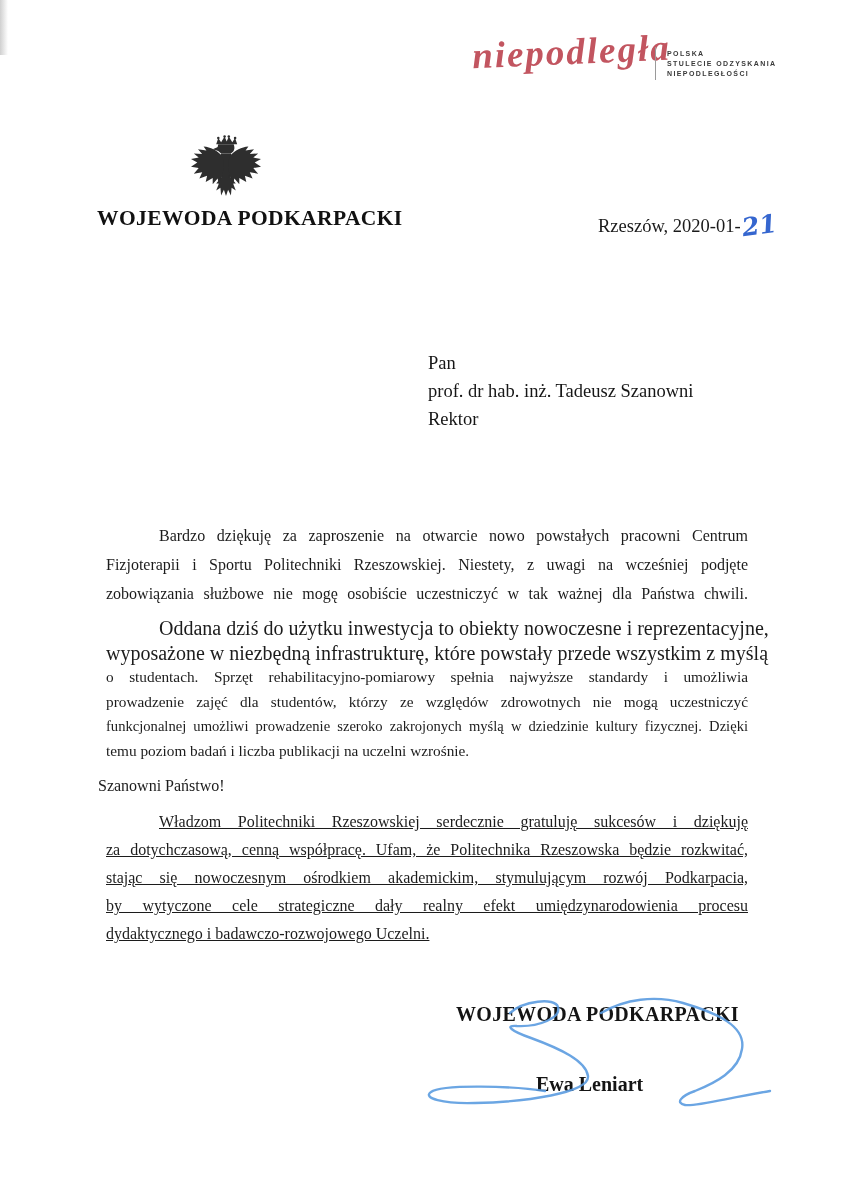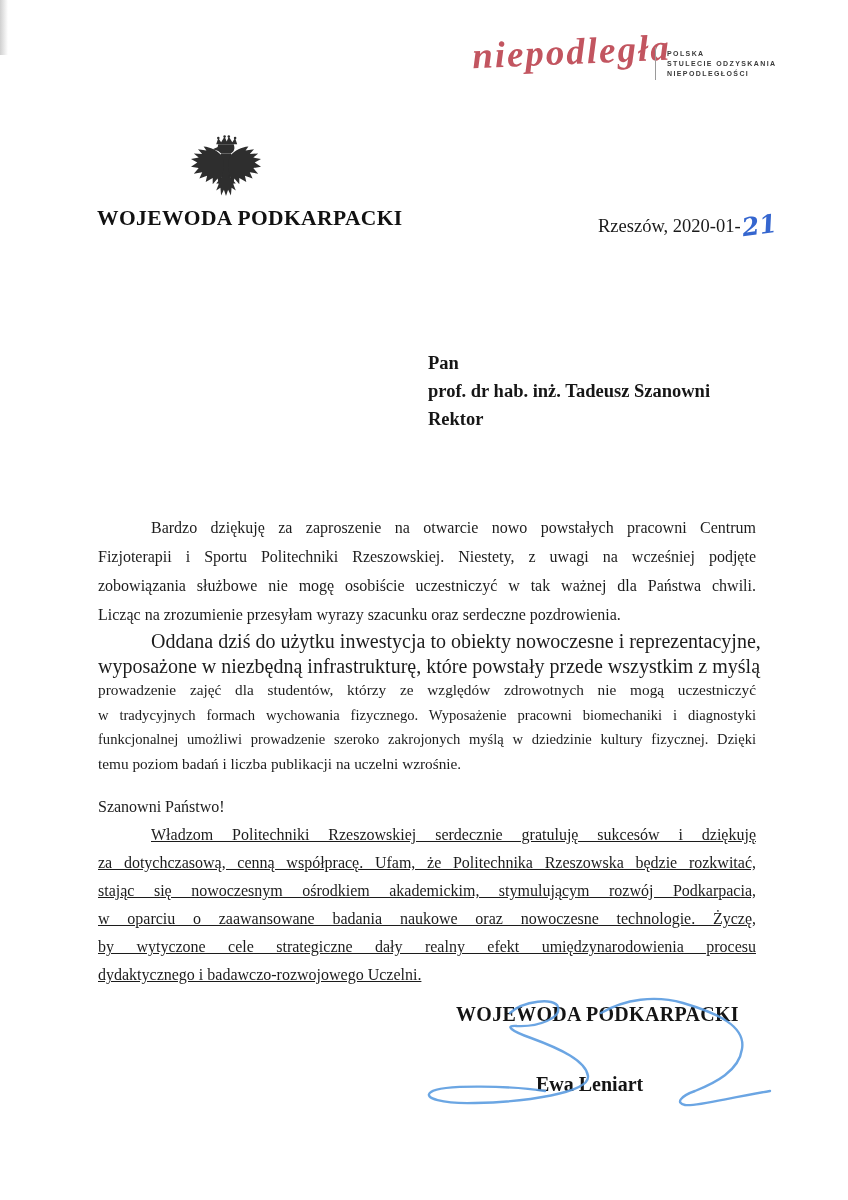--- a/index.html
+++ b/index.html
@@ -24,34 +24,34 @@
   
   .emblem{left:184px;top:134px;width:84px;height:78px;}
 
   
   .sender{left:97px;top:206px;font-size:21.5px;font-weight:bold;letter-spacing:.4px;color:#111;}
   .dateline{left:598px;top:209px;font-size:18.5px;white-space:nowrap;}
   .hand-date{display:inline-block;font-size:25px;font-weight:bold;font-style:italic;
     font-family:"DejaVu Serif",serif;transform:rotate(-8deg);position:relative;top:2px;left:1px;}
 
   
-  .addressee{left:428px;top:349px;font-size:18.5px;font-weight:bold;line-height:28px;color:#161616;}
+  .addressee{left:428px;top:349px;font-size:18.5px;font-weight:normal;line-height:28px;color:#161616;}
 
   
   .body{left:98px;top:513px;width:658px;color:#1c1c1c;}
-  .para{margin:0;}
+  .para{margin:8px;}
   .ln{text-align:justify;text-align-last:justify;white-space:nowrap;}
   .ln-last{text-align-last:auto;}
   .indent{padding-left:53px;}
   .p1 .ln{font-size:16px;line-height:29px;}
   .p2 .ln{line-height:24.5px;}
   .sz-a{font-size:20px;}
   .sz-b{font-size:15.3px;}
   .sz-c{font-size:14.6px;}
-  .salut{margin-top:17px;font-size:16px;line-height:28px;}
+  .salut{margin-top:9px;font-size:16px;line-height:28px;}
   .p3 .ln{font-size:16px;line-height:28px;text-decoration:underline;}
 
   
   .sig-title{left:456px;top:1003px;font-size:20px;font-weight:bold;letter-spacing:.3px;color:#141414;}
   .sig-name{left:536px;top:1073px;font-size:20px;font-weight:bold;color:#141414;}
   .sig-ink{left:405px;top:980px;width:400px;height:150px;pointer-events:none;}
 </style>
 </head>
 <body>
 
@@ -95,36 +95,34 @@
   <div>Pan</div>
   <div>prof. dr hab. inż. Tadeusz Szanowni</div>
   <div>Rektor</div>
 </div>
 
 <div class="abs body">
   <div class="para p1">
     <div class="ln indent">Bardzo dziękuję za zaproszenie na otwarcie nowo powstałych pracowni Centrum</div>
     <div class="ln">Fizjoterapii i Sportu Politechniki Rzeszowskiej. Niestety, z uwagi na wcześniej podjęte</div>
     <div class="ln">zobowiązania służbowe nie mogę osobiście uczestniczyć w tak ważnej dla Państwa chwili.</div>
-    <div class="ln ln-last">Licząc na zrozumienie przesyłam wyrazy szacunku oraz serdeczne pozdrowienia.</div>
   </div>
   <div class="para p2">
     <div class="ln indent sz-a">Oddana dziś do użytku inwestycja to obiekty nowoczesne i reprezentacyjne,</div>
     <div class="ln sz-a">wyposażone w niezbędną infrastrukturę, które powstały przede wszystkim z myślą</div>
+    <div class="ln sz-b">o studentach. Sprzęt rehabilitacyjno-pomiarowy spełnia najwyższe standardy i umożliwia</div>
     <div class="ln sz-b">prowadzenie zajęć dla studentów, którzy ze względów zdrowotnych nie mogą uczestniczyć</div>
-    <div class="ln sz-c">w tradycyjnych formach wychowania fizycznego. Wyposażenie pracowni biomechaniki i diagnostyki</div>
     <div class="ln sz-c">funkcjonalnej umożliwi prowadzenie szeroko zakrojonych myślą w dziedzinie kultury fizycznej. Dzięki</div>
     <div class="ln ln-last sz-b">temu poziom badań i liczba publikacji na uczelni wzrośnie.</div>
   </div>
   <div class="salut">Szanowni Państwo!</div>
   <div class="para p3">
     <div class="ln indent">Władzom Politechniki Rzeszowskiej serdecznie gratuluję sukcesów i dziękuję</div>
     <div class="ln">za dotychczasową, cenną współpracę. Ufam, że Politechnika Rzeszowska będzie rozkwitać,</div>
     <div class="ln">stając się nowoczesnym ośrodkiem akademickim, stymulującym rozwój Podkarpacia,</div>
-    <div class="ln">w oparciu o zaawansowane badania naukowe oraz nowoczesne technologie. Życzę,</div>
     <div class="ln">by wytyczone cele strategiczne dały realny efekt umiędzynarodowienia procesu</div>
     <div class="ln ln-last">dydaktycznego i badawczo-rozwojowego Uczelni.</div>
   </div>
 </div>
 
 <div class="abs sig-title">WOJEWODA PODKARPACKI</div>
 <div class="abs sig-name">Ewa Leniart</div>
 <div class="abs sig-ink">
   <svg width="400" height="150" viewBox="0 0 400 150" xmlns="http://www.w3.org/2000/svg">
     <g fill="none" stroke="#5b9ce0" stroke-width="2.4" stroke-linecap="round" opacity="0.9">

